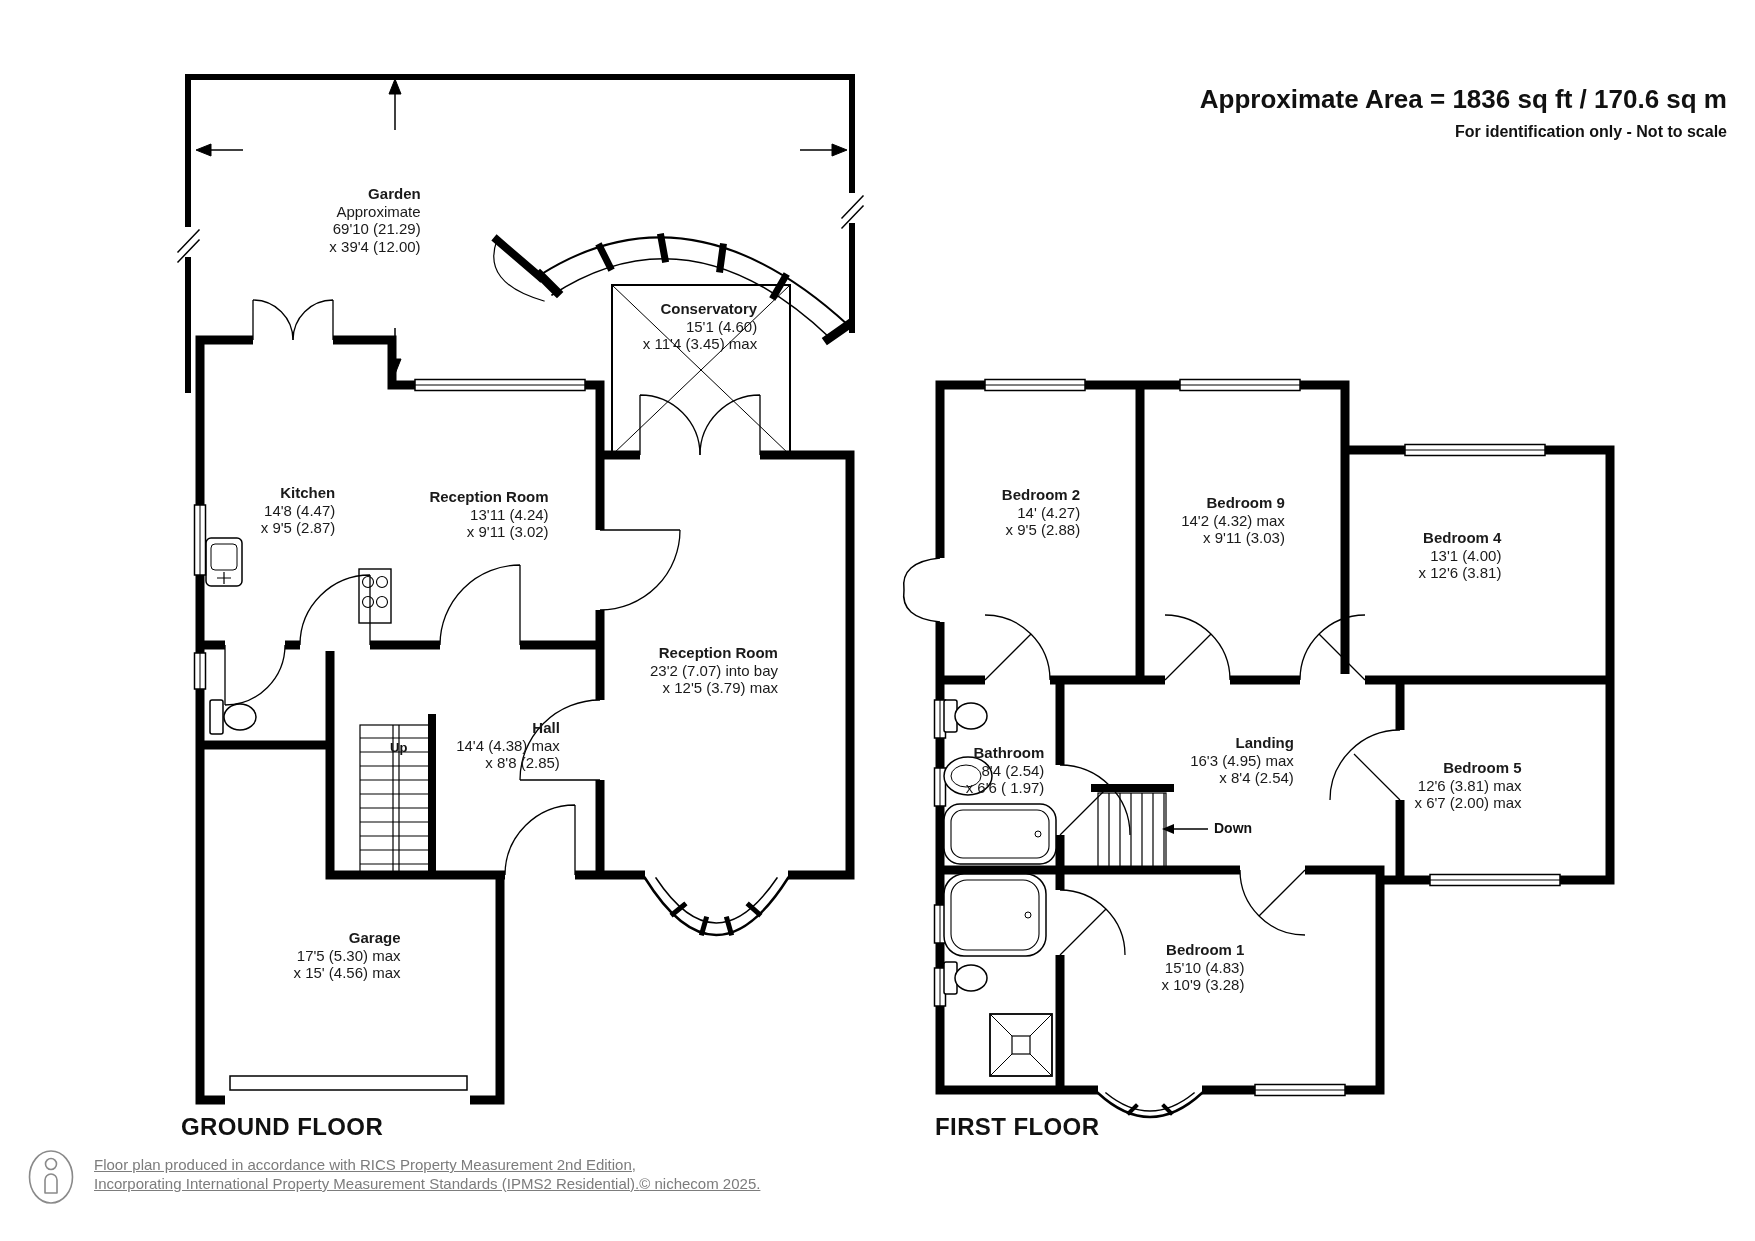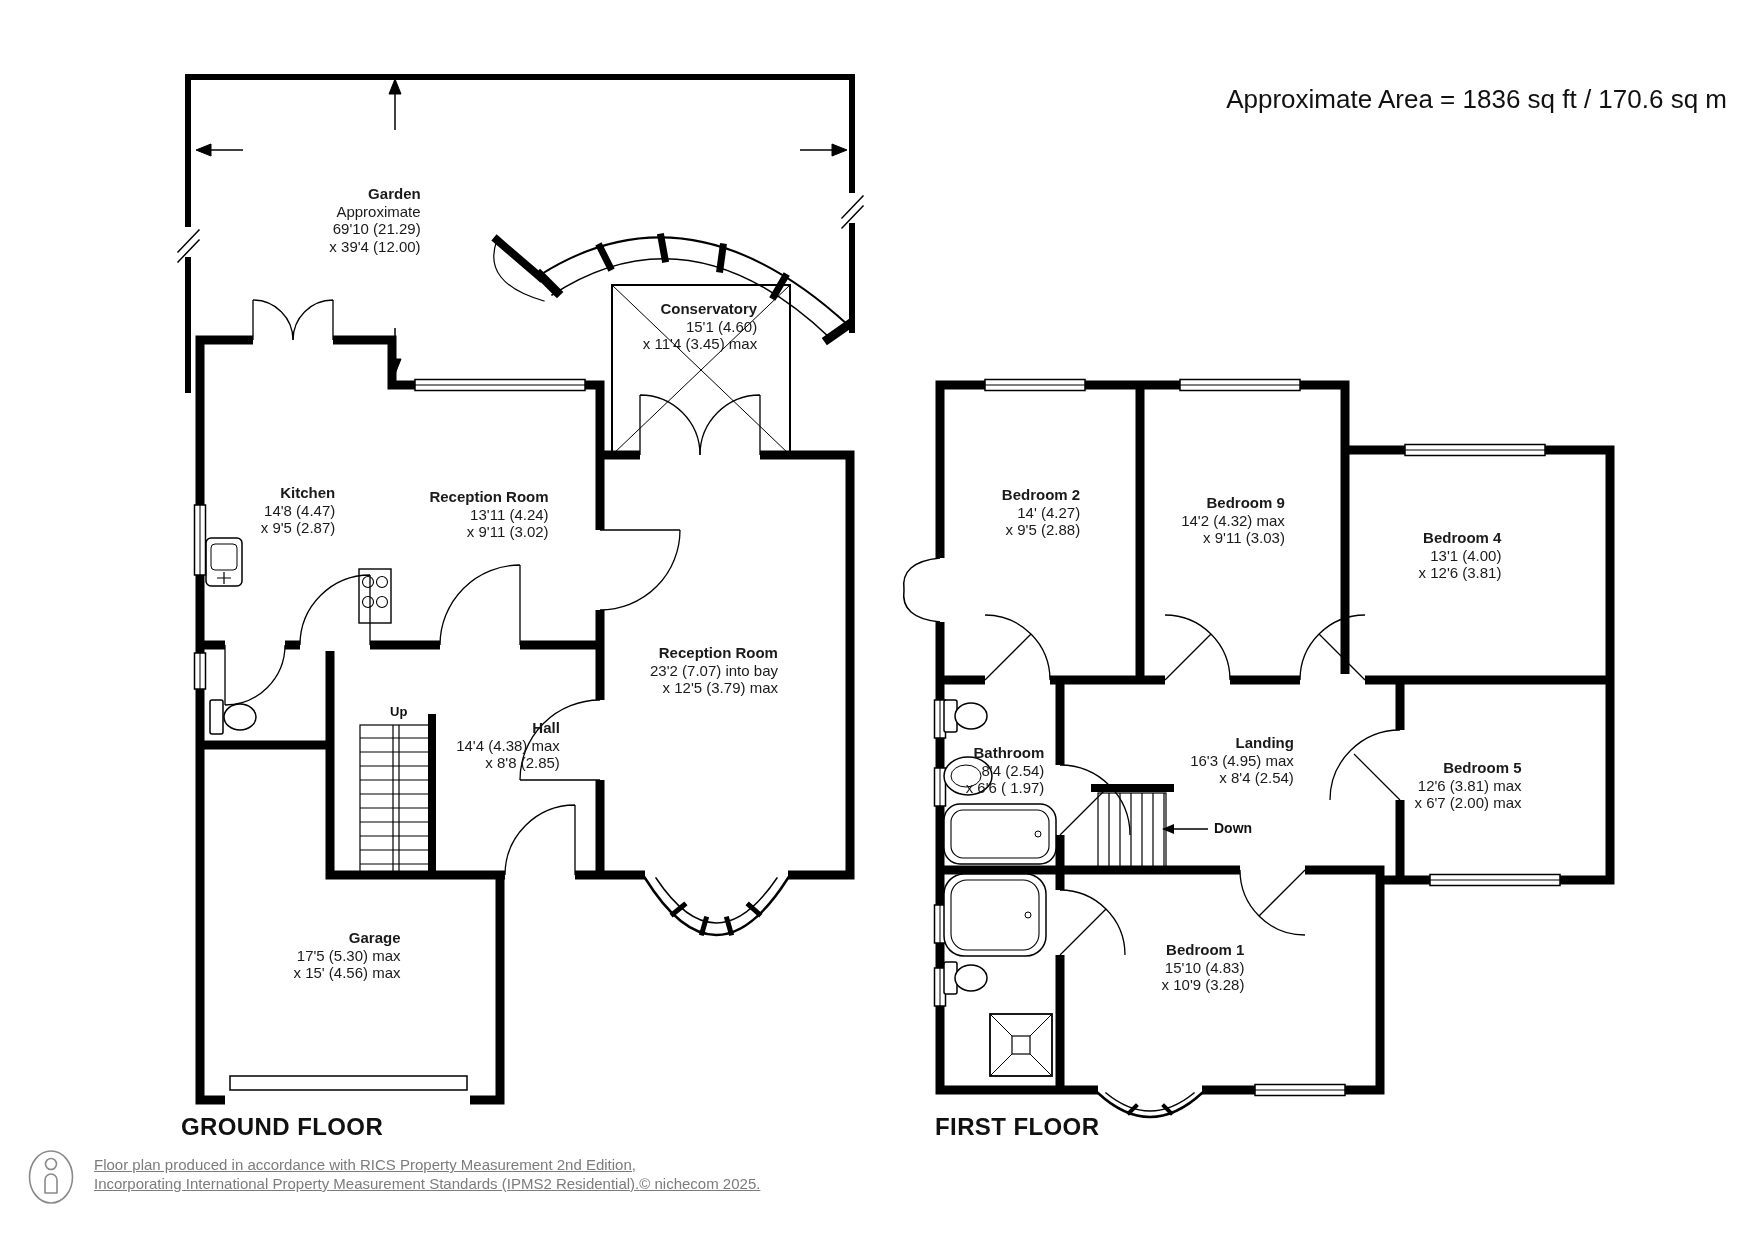--- a/index.html
+++ b/index.html
@@ -6,21 +6,21 @@
   #page{position:relative;width:1755px;height:1241px;background:#fff;overflow:hidden;
         font-family:"Liberation Sans","DejaVu Sans",sans-serif;color:#111;}
   svg.plan{position:absolute;left:0;top:0;}
   .lbl{position:absolute;transform:translateX(-50%);text-align:right;white-space:nowrap;
        font-size:15px;line-height:17.5px;color:#1a1a1a;}
   .lbl .b{font-weight:bold;display:block;}
   .lbl span{display:block;}
   .small-lbl{position:absolute;font-size:13px;font-weight:bold;color:#111;white-space:nowrap;}
   .down-lbl{font-size:14px;}
   .floor-label{position:absolute;font-weight:bold;font-size:24px;letter-spacing:.4px;color:#111;}
-  .header{position:absolute;top:84px;right:28px;text-align:right;}
+  .header{position:absolute;top:84px;right:28px;text-align:right;font-weight:bold;}
   .h-line{font-size:26px;line-height:30px;color:#111;}
   .h-note{font-size:16px;margin-top:9px;color:#111;}
   .footer{position:absolute;left:28px;top:1150px;display:flex;align-items:flex-start;}
   .footer-text{margin-left:20px;font-size:15px;line-height:19px;color:#7c7c7c;padding-top:5px;text-decoration:underline;}
   .footer-row{display:flex;}
 </style>
 </head>
 <body>
 
 <div id="page">
@@ -226,20 +226,21 @@
 
   <g stroke="#000" fill="none" stroke-linecap="square">
     <path d="M1098 1093 Q1150 1141 1202 1093" stroke-width="2.5"></path>
     <path d="M1106 1093 Q1150 1129 1194 1093" stroke-width="1.5"></path>
     <path d="M1129 1113 L1136 1106 M1171 1113 L1164 1106" stroke-width="4"></path>
   </g>
 </svg>
 
 <div class="header">
   <div class="h-line">Approximate Area = 1836 sq ft / 170.6 sq m</div>
+  <div class="h-note">For identification only - Not to scale</div>
 </div>
 
 <div class="lbl" style="left:375px;top:185px">
   <span class="b">Garden</span>
   <span>Approximate</span>
   <span>69'10 (21.29)</span>
   <span>x 39'4 (12.00)</span>
 </div>
 
 <div class="lbl" style="left:700px;top:300px">
@@ -313,21 +314,21 @@
   <span>16'3 (4.95) max</span>
   <span>x 8'4 (2.54)</span>
 </div>
 
 <div class="lbl" style="left:1203px;top:941px">
   <span class="b">Bedroom 1</span>
   <span>15'10 (4.83)</span>
   <span>x 10'9 (3.28)</span>
 </div>
 
-<div class="small-lbl" style="left:390px;top:704px">Up</div>
+<div class="small-lbl" style="left:390px;top:740px">Up</div>
 <div class="small-lbl down-lbl" style="left:1214px;top:820px">Down</div>
 
 <div class="floor-label" style="left:181px;top:1113px">GROUND FLOOR</div>
 <div class="floor-label" style="left:935px;top:1113px">FIRST FLOOR</div>
 
 <div class="footer">
   <svg width="46" height="54" viewBox="0 0 46 54">
     <ellipse cx="23" cy="27" rx="21.5" ry="26" fill="none" stroke="#8a8a8a" stroke-width="1.6"></ellipse>
     <circle cx="23" cy="14" r="5.5" fill="none" stroke="#8a8a8a" stroke-width="1.6"></circle>
     <path d="M17 43 V30 a6 6 0 0 1 12 0 V43 Z" fill="none" stroke="#8a8a8a" stroke-width="1.6" stroke-linejoin="round"></path>

